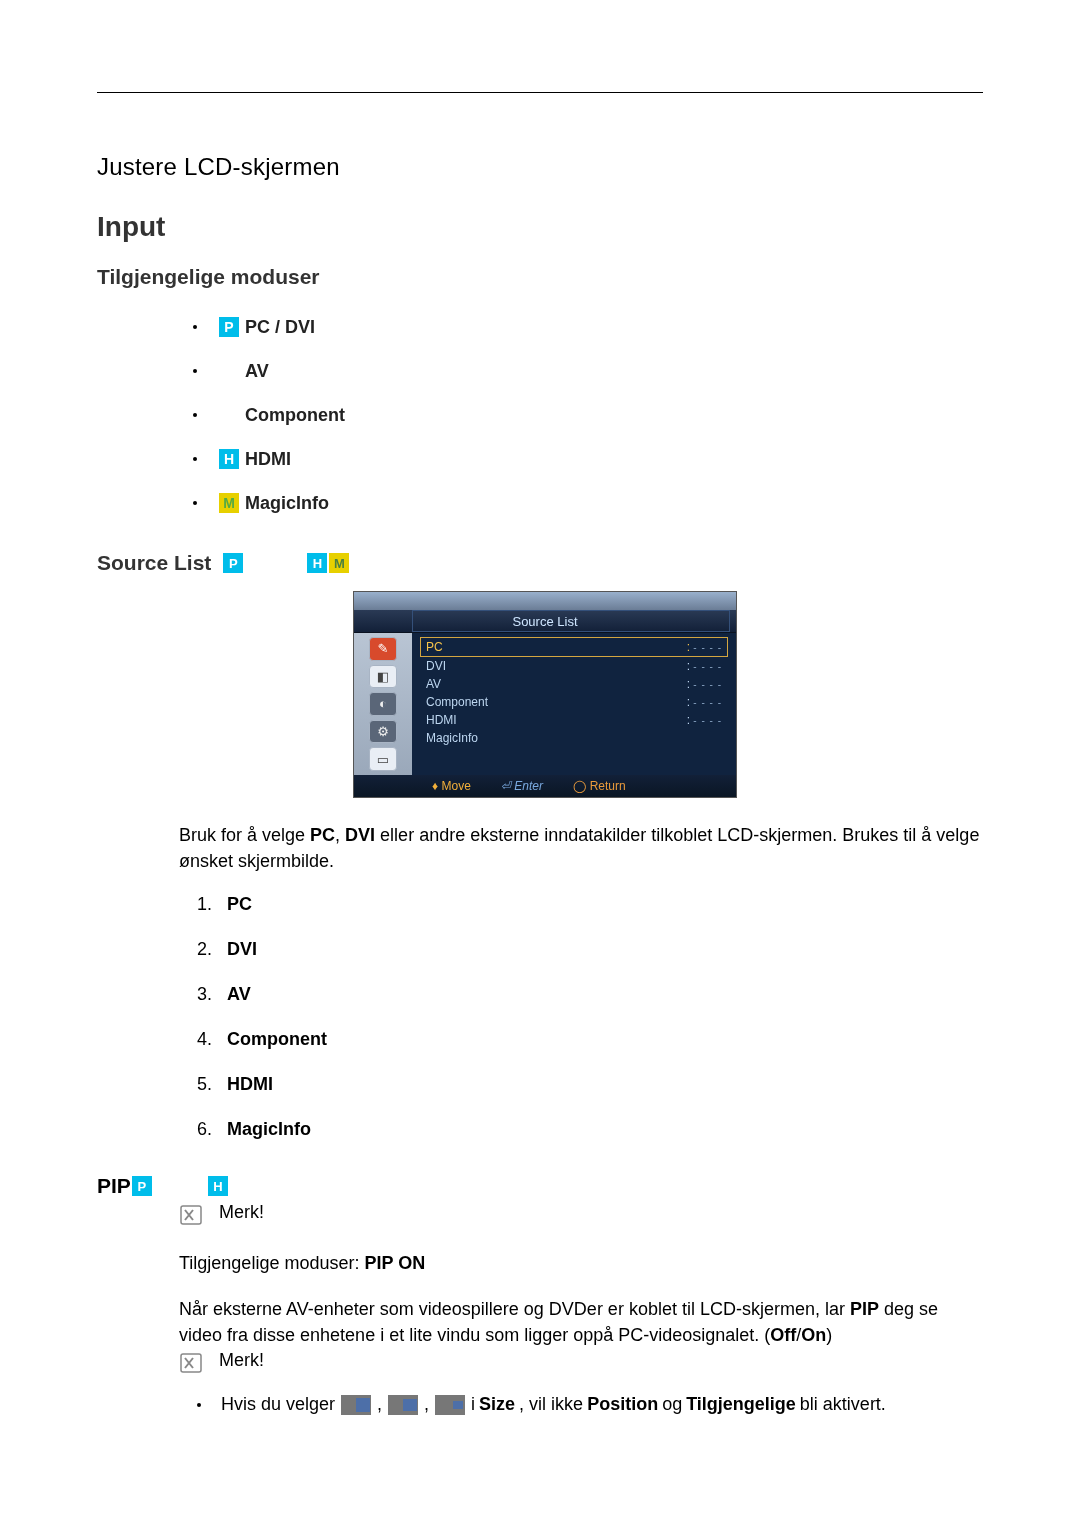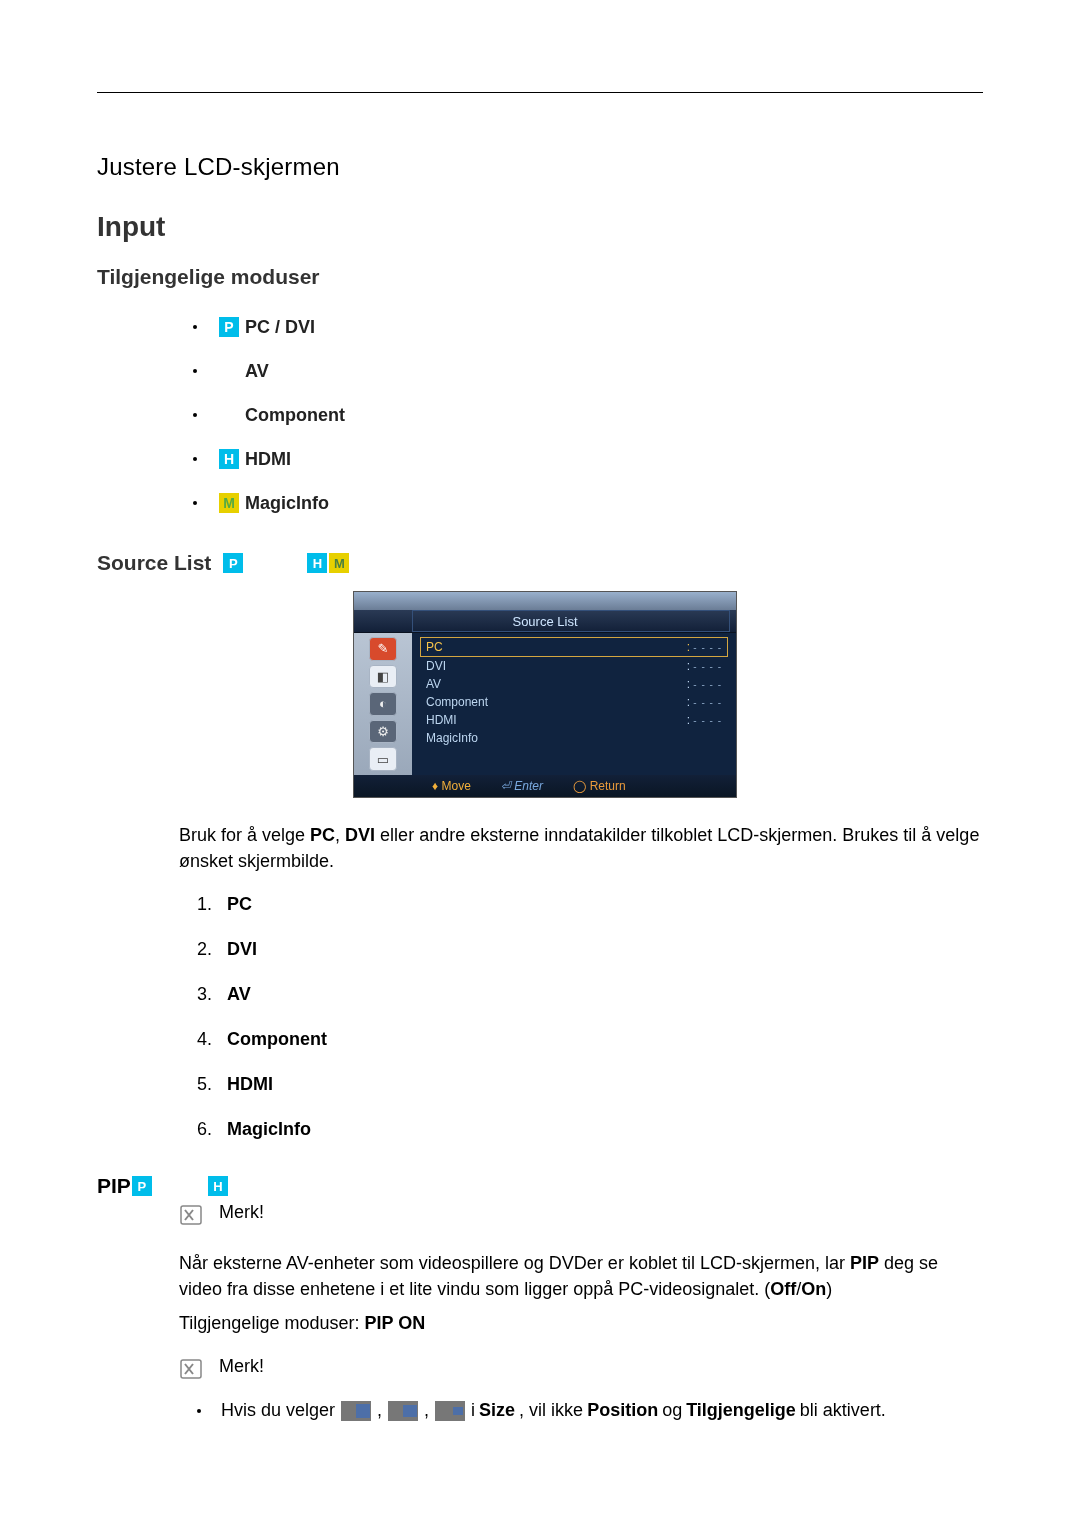--- a/index.html
+++ b/index.html
@@ -336,26 +336,26 @@
   <div class="note-row">
     <span class="note-icon">
       <svg width="26" height="26" viewBox="0 0 26 26">
           <rect x="2" y="4" width="20" height="18" rx="2" fill="none" stroke="#888" stroke-width="1.5"></rect>
           <path d="M6 8 L14 18 M14 8 L6 18" stroke="#888" stroke-width="2"></path>
         </svg>
     </span>
     <span>Merk!</span>
   </div>
 
+  <p class="body-text">
+    <span>Tilgjengelige moduser: </span><strong>PIP ON</strong>
+  </p>
+
   <p class="body-text" style="margin-bottom:2px;">
     <span>Når eksterne AV-enheter som videospillere og DVDer er koblet til LCD-skjermen, lar </span><strong>PIP</strong><span> deg se video fra disse enhetene i et lite vindu som ligger oppå PC-videosignalet. (</span><strong>Off</strong><span>/</span><strong>On</strong><span>)</span>
-  </p>
-
-  <p class="body-text">
-    <span>Tilgjengelige moduser: </span><strong>PIP ON</strong>
   </p>
 
   <div class="note-row" style="margin-bottom:18px;">
     <span class="note-icon">
       <svg width="26" height="26" viewBox="0 0 26 26">
           <rect x="2" y="4" width="20" height="18" rx="2" fill="none" stroke="#888" stroke-width="1.5"></rect>
           <path d="M6 8 L14 18 M14 8 L6 18" stroke="#888" stroke-width="2"></path>
         </svg>
     </span>
     <span>Merk!</span>

